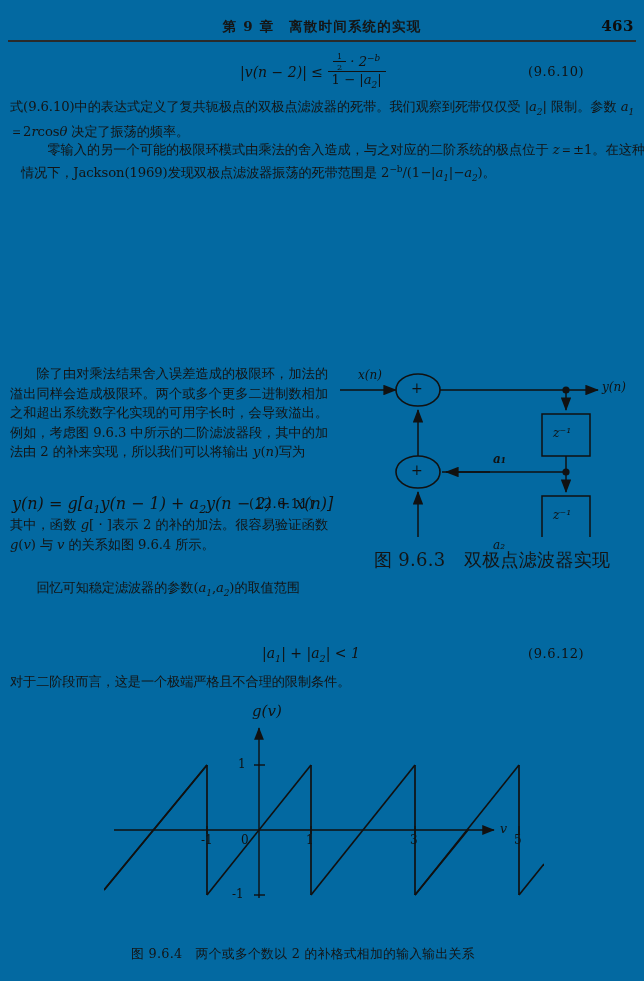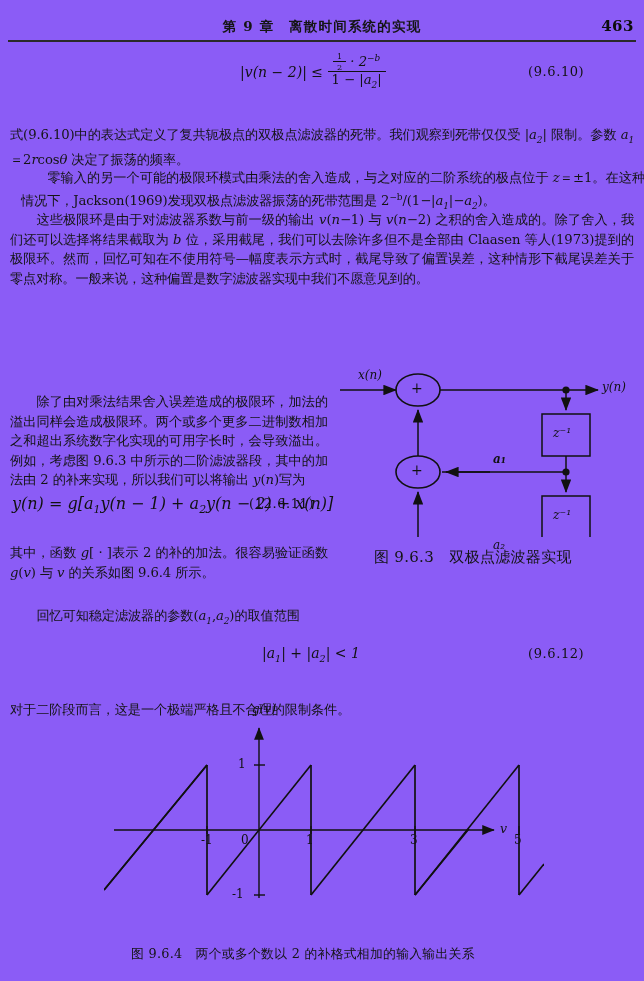--- a/index.html
+++ b/index.html
@@ -13,21 +13,21 @@
     position: relative;
     font-family: "DejaVu Serif", "Liberation Serif", serif;
     color: #1a1a1a;
     overflow: hidden;
   }
   .page {
     position: absolute;
     left: 0; top: 0;
     width: 644px;
     height: 981px;
-    background: #8b5cf6;
+    background: #0369a1;
   }
 
   
   .runhead {
     position: absolute;
     left: 0; top: 18px;
     width: 644px;
     height: 22px;
   }
   .runhead-title {
@@ -58,21 +58,20 @@
   }
 
   
   .para {
     position: absolute;
     font-size: 13.2px;
     line-height: 19.6px;
     text-align: justify;
     color: #141414;
     letter-spacing: -0.1px;
-    margin-top: 28px;
   }
   .para.indent { text-indent: 2em; }
 
   .eq {
     position: absolute;
     font-family: "DejaVu Serif", "Liberation Serif", serif;
     font-size: 14px;
     font-style: italic;
     color: #111;
   }
@@ -109,21 +108,21 @@
 
   
   .fig963 {
     position: absolute;
     left: 330px; top: 362px;
     width: 306px; height: 175px;
   }
   .fig963 svg { display: block; }
   .figcap {
     position: absolute;
-    font-size: 15px;
+    font-size: 18px;
     color: #141414;
     letter-spacing: .3px;
     white-space: nowrap;
   }
 
   
   .fig964 {
     position: absolute;
     left: 104px; top: 700px;
     width: 440px; height: 205px;
@@ -159,23 +158,20 @@
 
   <div class="para" style="left:10px; top:97px; width:624px;">
     式(9.6.10)中的表达式定义了复共轭极点的双极点滤波器的死带。我们观察到死带仅仅受 |<i class="v">a</i><sub>2</sub>|
     限制。参数 <i class="v">a</i><sub>1</sub>＝2<i class="v">r</i>cos<i class="v">θ</i> 决定了振荡的频率。
   </div>
 
   <div class="para indent" style="left:21px; top:140px; width:624px;">
     零输入的另一个可能的极限环模式由乘法的舍入造成，与之对应的二阶系统的极点位于 <i class="v">z</i>＝±1。在这种情况下，Jackson(1969)发现双极点滤波器振荡的死带范围是 2<sup class="v">−b</sup>/(1−|<i class="v">a</i><sub>1</sub>|−<i class="v">a</i><sub>2</sub>)。
   </div>
 
-  <div class="para indent" style="left:10px; top:182px; width:624px;">
-    这些极限环是由于对滤波器系数与前一级的输出 <i class="v">v</i>(<i class="v">n</i>−1) 与 <i class="v">v</i>(<i class="v">n</i>−2) 之积的舍入造成的。除了舍入，我们还可以选择将结果截取为 <i class="v">b</i> 位，采用截尾，我们可以去除许多但不是全部由 Claasen 等人(1973)提到的极限环。然而，回忆可知在不使用符号—幅度表示方式时，截尾导致了偏置误差，这种情形下截尾误差关于零点对称。一般来说，这种偏置是数字滤波器实现中我们不愿意见到的。
-  </div>
 
 
   <div class="para indent" style="left:10px; top:364px; width:318px;">
     除了由对乘法结果舍入误差造成的极限环，加法的溢出同样会造成极限环。两个或多个更多二进制数相加之和超出系统数字化实现的可用字长时，会导致溢出。例如，考虑图 9.6.3 中所示的二阶滤波器段，其中的加法由 2 的补来实现，所以我们可以将输出 <i class="v">y</i>(<i class="v">n</i>)写为
   </div>
 
   <div class="eq" style="left:12px; top:494px; font-size:16px;">
     <i class="v">y</i>(<i class="v">n</i>) = <i class="v">g</i>[<i class="v">a</i><sub>1</sub><i class="v">y</i>(<i class="v">n</i> − 1) + <i class="v">a</i><sub>2</sub><i class="v">y</i>(<i class="v">n</i> − 2) + <i class="v">x</i>(<i class="v">n</i>)]
   </div>
   <div class="eqnum" style="left:249px; top:496px;">(12.6.11)</div>
@@ -281,21 +277,21 @@
         <path d="M 103 195 L 207 65"></path>
         <path d="M 207 65 L 207 195"></path>
 
         <path d="M 207 195 L 311 65"></path>
         <path d="M 311 65 L 311 195"></path>
 
         <path d="M 311 195 L 364 130 L 365 129"></path>
       </g>
     </svg>
 
-    <span class="lbl" style="left:148px; top:2px; font-size:12px;">g(v)</span>
+    <span class="lbl" style="left:148px; top:2px; font-size:15px;">g(v)</span>
     <span class="lbl" style="left:396px; top:121px; font-size:12.5px;">v</span>
 
     <span class="lbl" style="left:97px;  top:133px; font-size:12px; font-style:normal;">-1</span>
     <span class="lbl" style="left:137px; top:133px; font-size:12px; font-style:normal;">0</span>
     <span class="lbl" style="left:202px; top:133px; font-size:12px; font-style:normal;">1</span>
     <span class="lbl" style="left:306px; top:133px; font-size:12px; font-style:normal;">3</span>
     <span class="lbl" style="left:410px; top:133px; font-size:12px; font-style:normal;">5</span>
 
     <span class="lbl" style="left:134px; top:57px;  font-size:12px; font-style:normal;">1</span>
     <span class="lbl" style="left:128px; top:187px; font-size:12px; font-style:normal;">-1</span>

